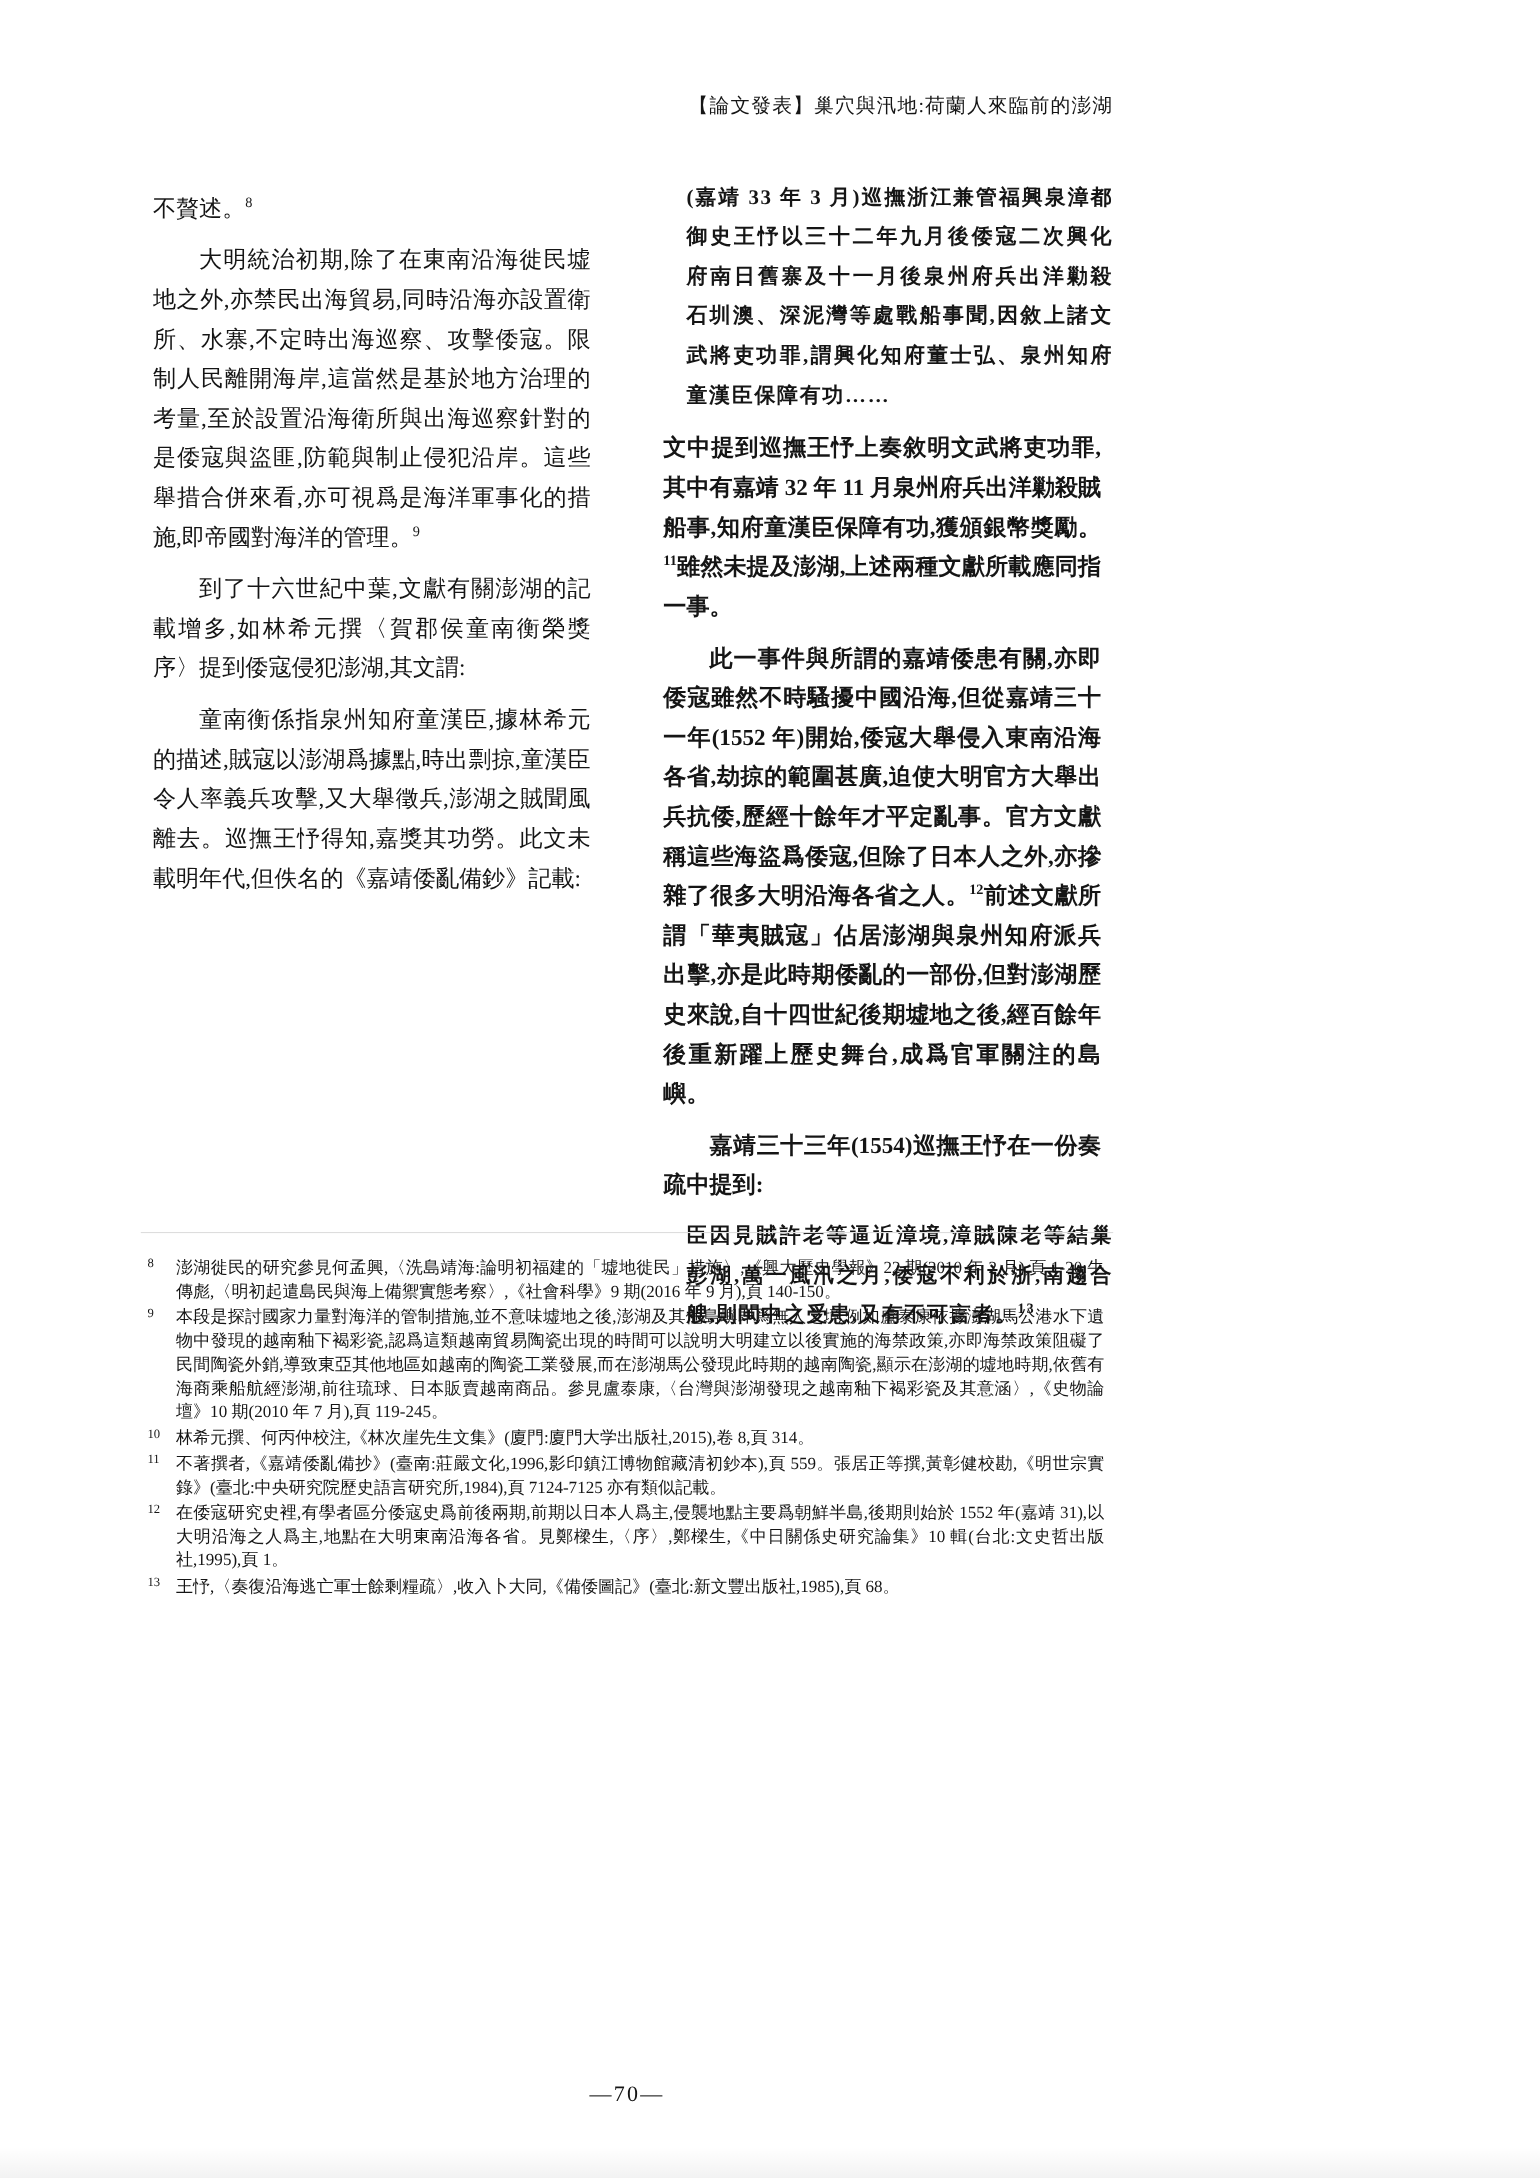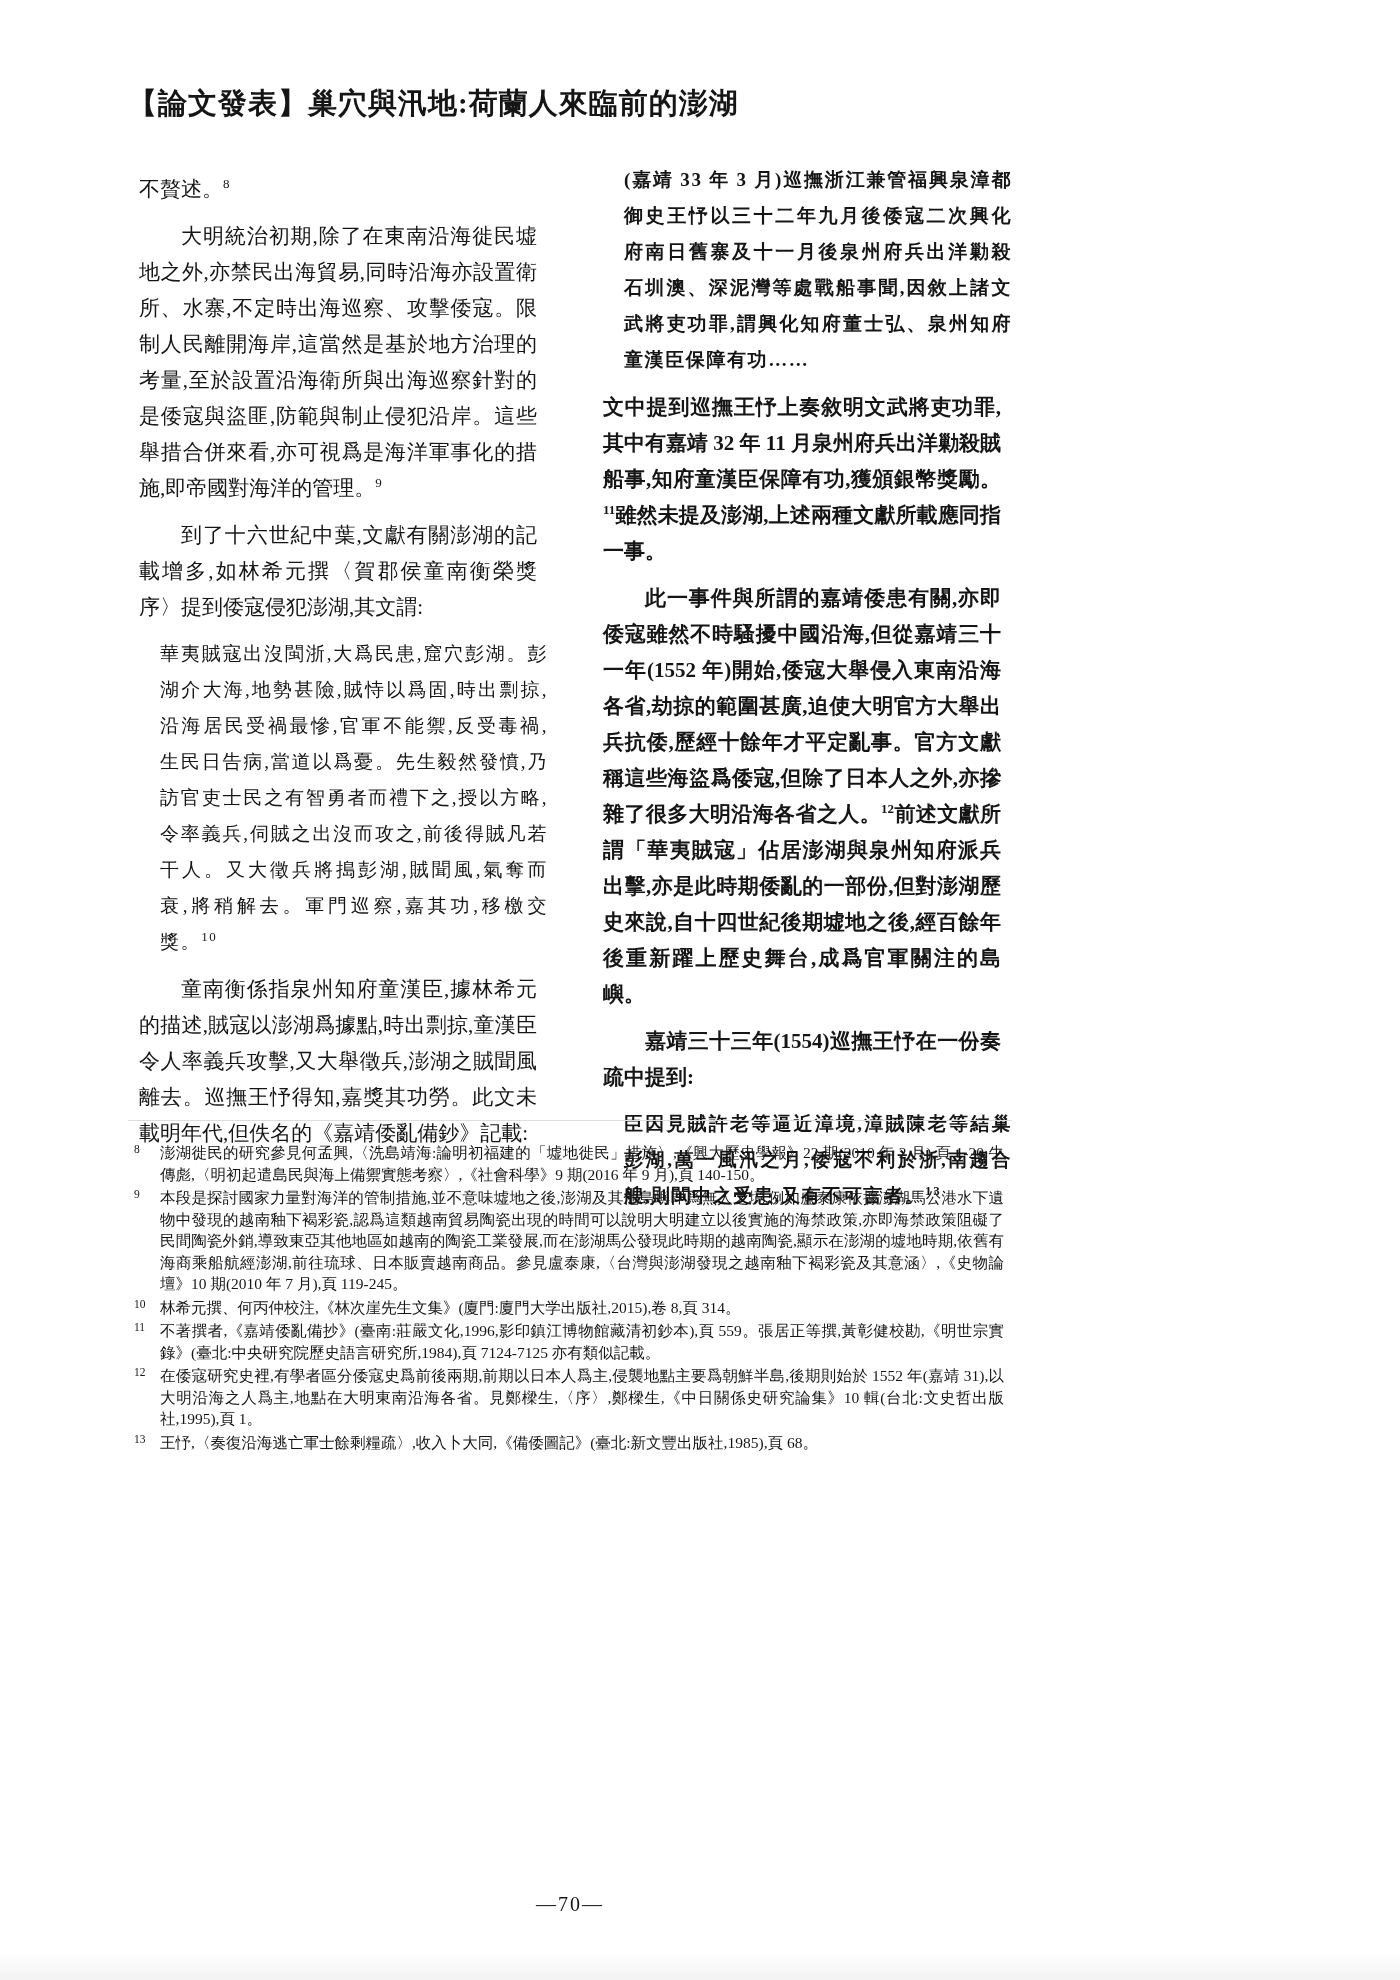--- a/index.html
+++ b/index.html
@@ -14,23 +14,23 @@
     background: #ffffff;
     font-family: "Liberation Serif", "DejaVu Serif", serif;
     color: #151515;
     overflow: hidden;
   }
   .header {
     position: absolute;
     top: 84px;
     left: 128px;
     width: 884px;
-    text-align: left;
-    font-size: 29px;
-    font-weight: bold;
+    text-align: right;
+    font-size: 18px;
+    font-weight: normal;
     letter-spacing: 1px;
   }
   .col {
     position: absolute;
     top: 160px;
     text-align: justify;
     font-size: 21px;
     line-height: 36px;
   }
   .col-left  { left: 128px; width: 420px; }
@@ -100,21 +100,20 @@
 <body>
 
 <div class="page">
 
   <div class="header">【論文發表】巢穴與汛地:荷蘭人來臨前的澎湖</div>
 
   <div class="col col-left">
     <p><span>不贅述。</span><sup>8</sup></p>
     <p class="indent"><span>大明統治初期,除了在東南沿海徙民墟地之外,亦禁民出海貿易,同時沿海亦設置衛所、水寨,不定時出海巡察、攻擊倭寇。限制人民離開海岸,這當然是基於地方治理的考量,至於設置沿海衛所與出海巡察針對的是倭寇與盜匪,防範與制止侵犯沿岸。這些舉措合併來看,亦可視爲是海洋軍事化的措施,即帝國對海洋的管理。</span><sup>9</sup></p>
     <p class="indent"><span>到了十六世紀中葉,文獻有關澎湖的記載增多,如林希元撰〈賀郡侯童南衡榮獎序〉提到倭寇侵犯澎湖,其文謂:</span></p>
-    <div class="quote"><span>華夷賊寇出沒閩浙,大爲民患,窟穴彭湖。彭湖介大海,地勢甚險,賊恃以爲固,時出剽掠,沿海居民受禍最慘,官軍不能禦,反受毒禍,生民日告病,當道以爲憂。先生毅然發憤,乃訪官吏士民之有智勇者而禮下之,授以方略,令率義兵,伺賊之出沒而攻之,前後得賊凡若干人。又大徵兵將搗彭湖,賊聞風,氣奪而衰,將稍解去。軍門巡察,嘉其功,移檄交獎。</span><sup>10</sup></div>
     <p class="indent"><span>童南衡係指泉州知府童漢臣,據林希元的描述,賊寇以澎湖爲據點,時出剽掠,童漢臣令人率義兵攻擊,又大舉徵兵,澎湖之賊聞風離去。巡撫王忬得知,嘉獎其功勞。此文未載明年代,但佚名的《嘉靖倭亂備鈔》記載:</span></p>
   </div>
 
   <div class="col col-right">
     <div class="quote"><span>(嘉靖 33 年 3 月)巡撫浙江兼管福興泉漳都御史王忬以三十二年九月後倭寇二次興化府南日舊寨及十一月後泉州府兵出洋勦殺石圳澳、深泥灣等處戰船事聞,因敘上諸文武將吏功罪,謂興化知府董士弘、泉州知府童漢臣保障有功……</span></div>
     <p><span>文中提到巡撫王忬上奏敘明文武將吏功罪,其中有嘉靖 32 年 11 月泉州府兵出洋勦殺賊船事,知府童漢臣保障有功,獲頒銀幣獎勵。</span><sup>11</sup><span>雖然未提及澎湖,上述兩種文獻所載應同指一事。</span></p>
     <p class="indent"><span>此一事件與所謂的嘉靖倭患有關,亦即倭寇雖然不時騷擾中國沿海,但從嘉靖三十一年(1552 年)開始,倭寇大舉侵入東南沿海各省,劫掠的範圍甚廣,迫使大明官方大舉出兵抗倭,歷經十餘年才平定亂事。官方文獻稱這些海盜爲倭寇,但除了日本人之外,亦摻雜了很多大明沿海各省之人。</span><sup>12</sup><span>前述文獻所謂「華夷賊寇」佔居澎湖與泉州知府派兵出擊,亦是此時期倭亂的一部份,但對澎湖歷史來說,自十四世紀後期墟地之後,經百餘年後重新躍上歷史舞台,成爲官軍關注的島嶼。</span></p>
     <p class="indent"><span>嘉靖三十三年(1554)巡撫王忬在一份奏疏中提到:</span></p>
     <div class="quote"><span>臣因見賊許老等逼近漳境,漳賊陳老等結巢彭湖,萬一風汛之月,倭寇不利於浙,南趨合艘,則閩中之受患,又有不可言者。</span><sup>13</sup></div>
   </div>

